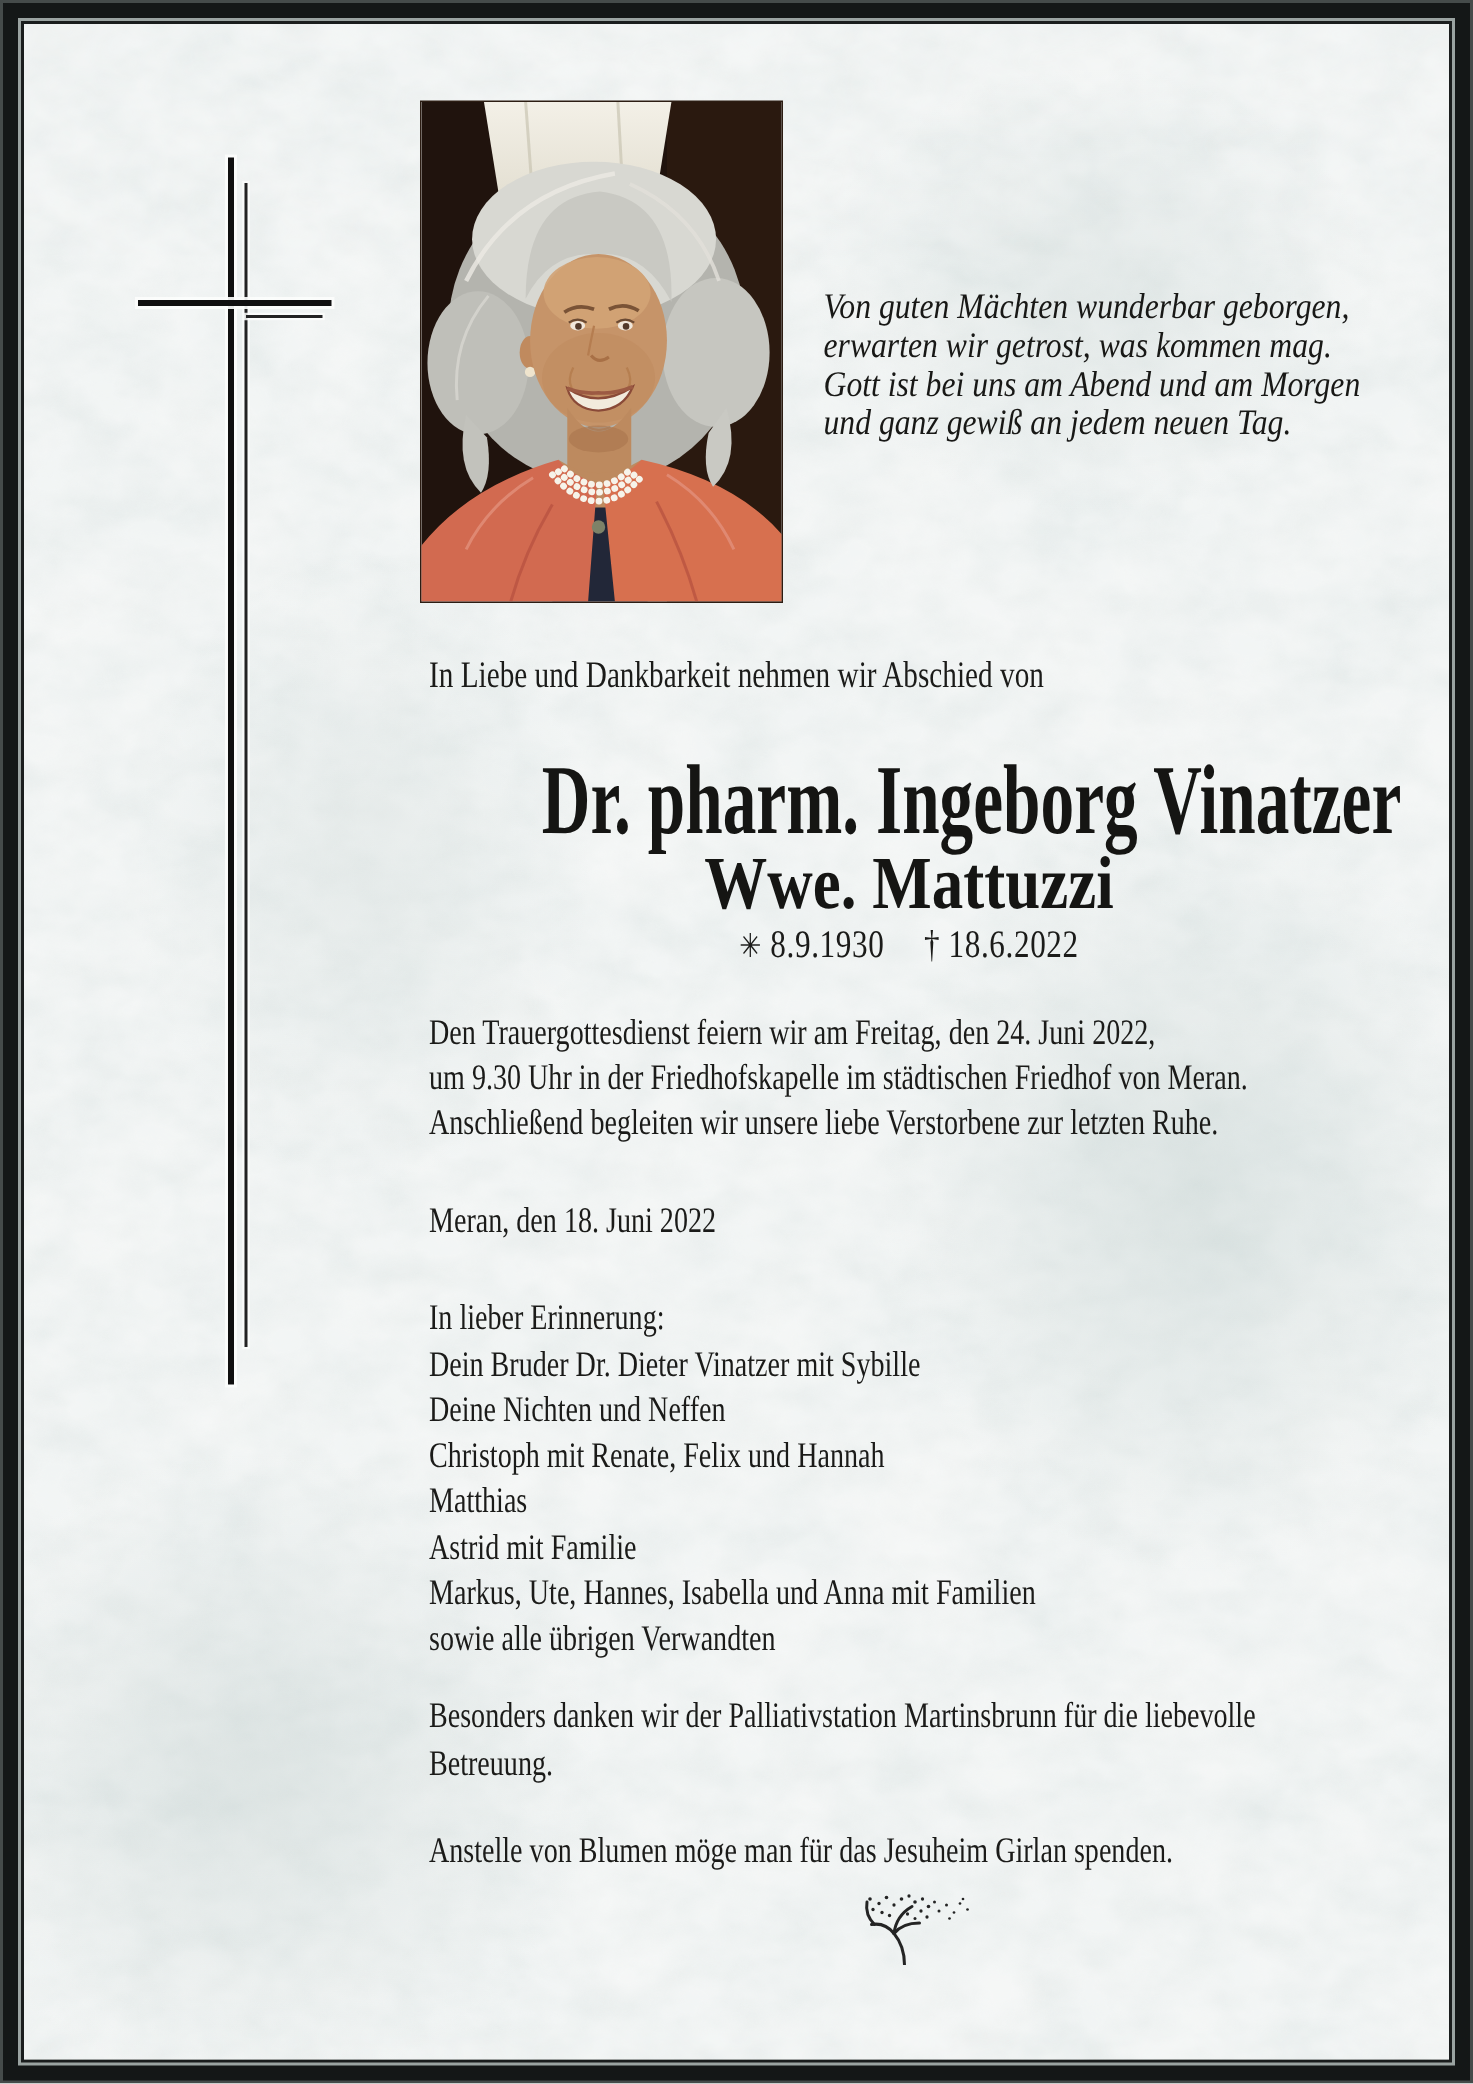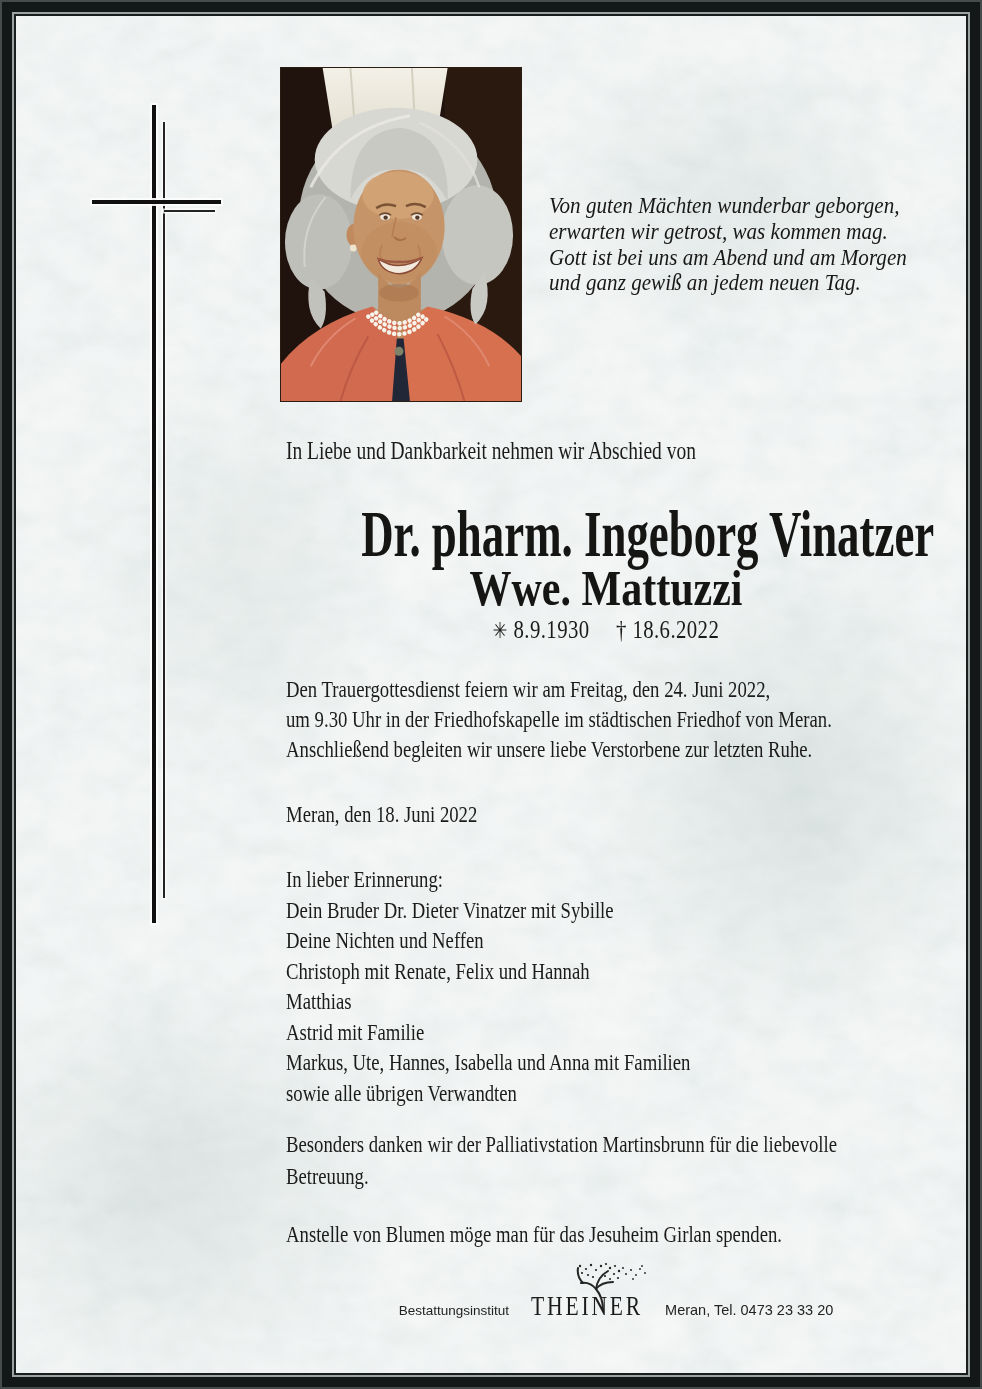--- a/index.html
+++ b/index.html
@@ -228,20 +228,15 @@
           <circle cx="56" cy="12" r="1"></circle>
         <circle cx="61" cy="8" r="1"></circle>
           <circle cx="66" cy="13" r="0.9"></circle>
           <circle cx="70" cy="7" r="0.9"></circle>
         <circle cx="75" cy="11" r="0.9"></circle>
           <circle cx="63" cy="17" r="0.9"></circle>
           <circle cx="72" cy="4" r="0.9"></circle>
       </g>
     </svg>
 
-    <div class="fline1">
-      <span class="inst">Bestattungsinstitut</span>
-      <span class="brand">THEINER</span>
-      <span class="contact">Meran, Tel. 0473 23 33 20</span>
-    </div>
 
   </div>
 </div>
 
 </body></html>

